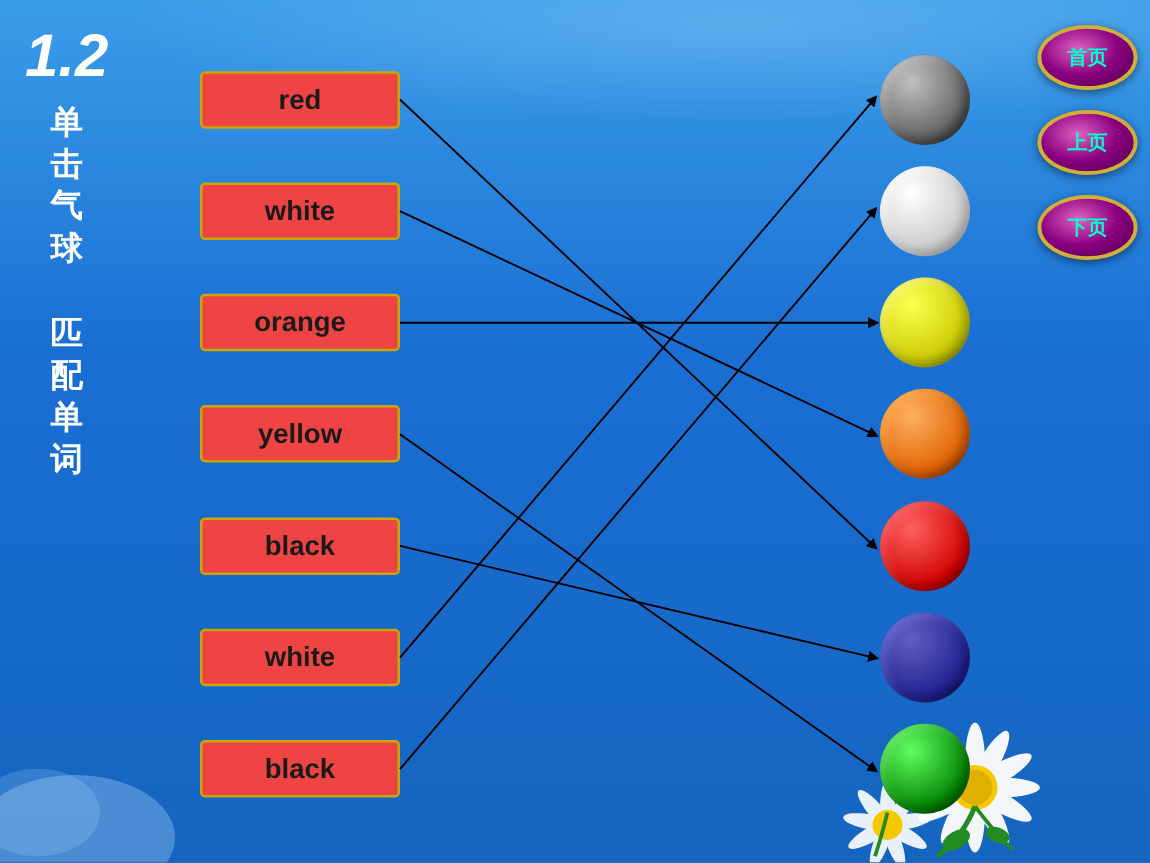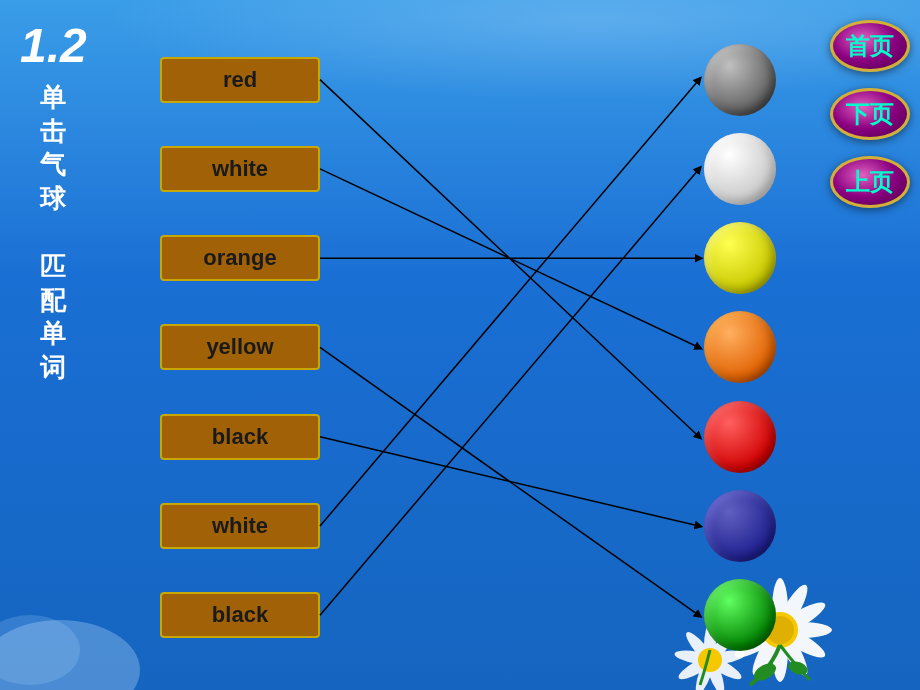--- a/index.html
+++ b/index.html
@@ -41,21 +41,21 @@
     
     .words-column {
       display: flex;
       flex-direction: column;
       justify-content: space-around;
       width: 160px;
       padding: 10px 0;
     }
 
     .word-label {
-      background: #a16207;
+      background: #ef4444;
       border: 2px solid #c8a800;
       border-radius: 4px;
       padding: 8px 16px;
       text-align: center;
       font-size: 22px;
       font-weight: 900;
       color: #1a1a1a;
       font-family: Arial Black, Arial, sans-serif;
       cursor: pointer;
     }
@@ -104,21 +104,21 @@
     .nav-btn {
       width: 80px;
       height: 52px;
       border-radius: 50%;
       background: radial-gradient(ellipse at 40% 35%, #e060c0 0%, #8b0080 50%, #4a004a 100%);
       border: 3px solid #d4af37;
       display: flex;
       align-items: center;
       justify-content: center;
       cursor: pointer;
-      font-size: 24px;
+      font-size: 16px;
       font-weight: bold;
       color: #00ffcc;
       box-shadow: 0 2px 8px rgba(0,0,0,0.5);
       font-family: Arial, sans-serif;
     }
 
     
     .balloon-gray {
       background: radial-gradient(circle at 35% 30%, #c0c0c0, #606060 70%, #303030 100%);
       box-shadow: inset -4px -4px 8px rgba(0,0,0,0.4), inset 4px 4px 8px rgba(255,255,255,0.3);
@@ -206,22 +206,22 @@
       <line x1="160" y1="233.203125" x2="539" y2="233.203125" stroke="black" stroke-width="1.5" marker-end="url(#arrow)"></line>
       <line x1="160" y1="322.484375" x2="539" y2="590.328125" stroke="black" stroke-width="1.5" marker-end="url(#arrow)"></line>
       <line x1="160" y1="411.765625" x2="539" y2="501.046875" stroke="black" stroke-width="1.5" marker-end="url(#arrow)"></line>
       <line x1="160" y1="501.046875" x2="539" y2="54.640625" stroke="black" stroke-width="1.5" marker-end="url(#arrow)"></line>
       <line x1="160" y1="590.328125" x2="539" y2="143.921875" stroke="black" stroke-width="1.5" marker-end="url(#arrow)"></line>
     </svg>
 </div>
 
 <div class="nav-buttons">
   <div class="nav-btn">首页</div>
+  <div class="nav-btn">上页</div>
   <div class="nav-btn">下页</div>
-  <div class="nav-btn">上页</div>
 </div>
 
 <svg style="position:absolute;bottom:0;right:50px;z-index:3;width:220px;height:190px;" viewBox="0 0 220 190">
 
   <g transform="translate(130,130)">
 
     <g fill="white" opacity="0.95">
       <ellipse rx="8" ry="32" transform="rotate(0) translate(0,-20)"></ellipse>
       <ellipse rx="8" ry="32" transform="rotate(30) translate(0,-20)"></ellipse>
       <ellipse rx="8" ry="32" transform="rotate(60) translate(0,-20)"></ellipse>

